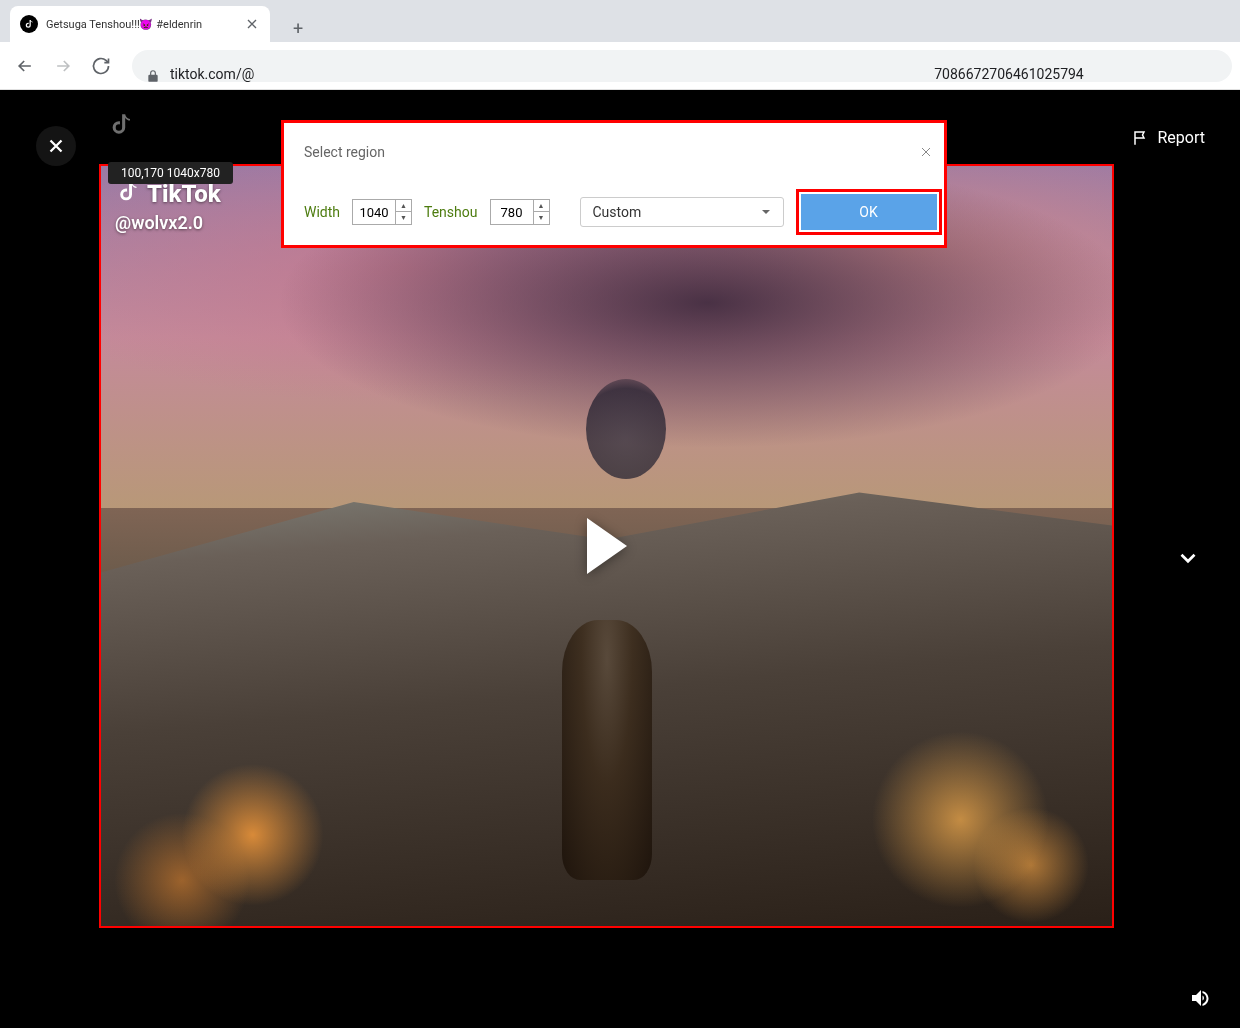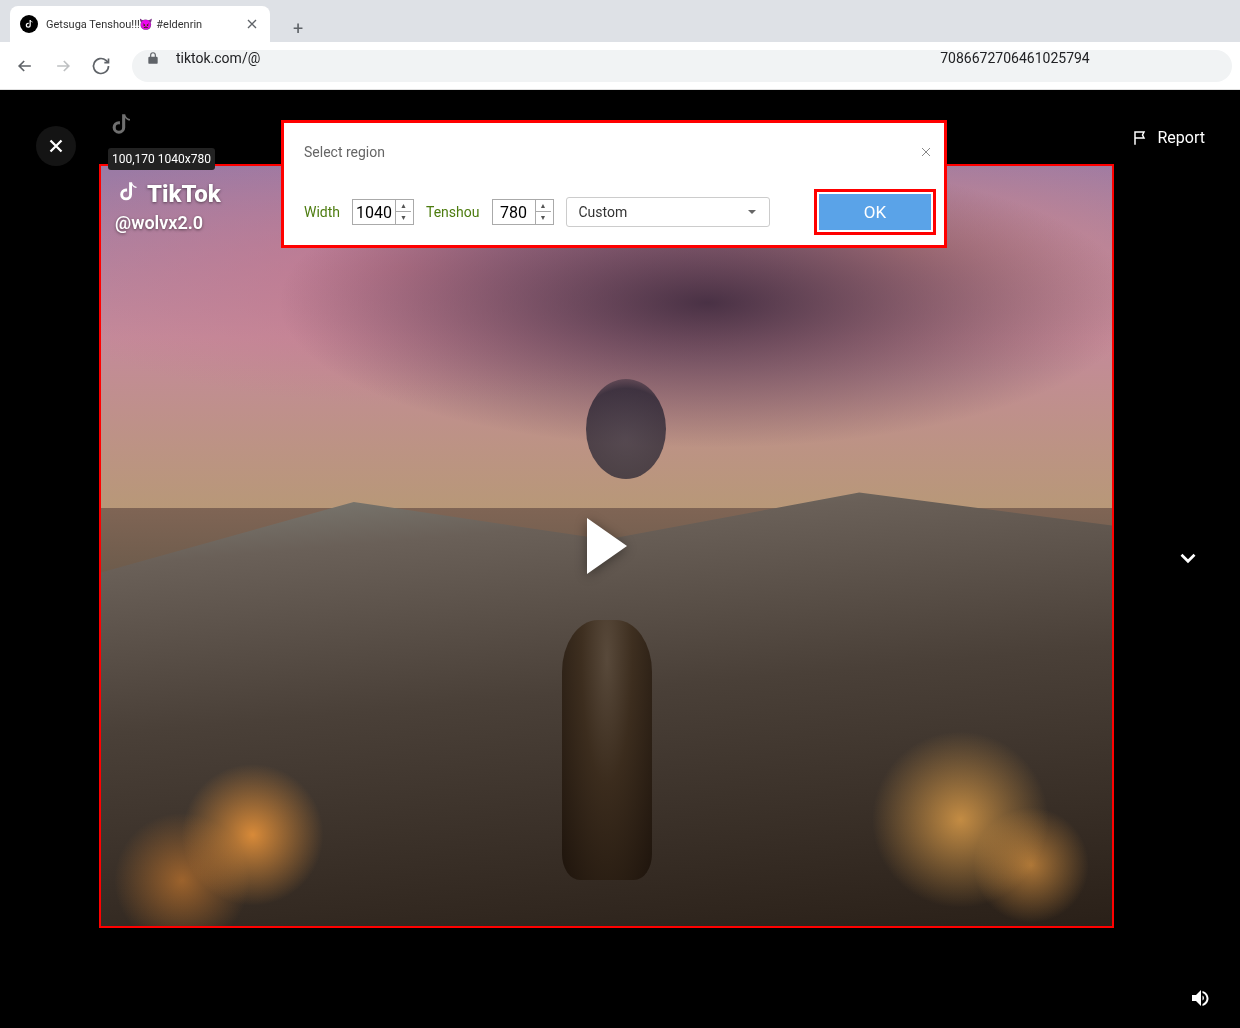--- a/index.html
+++ b/index.html
@@ -10,41 +10,41 @@
 .tab-strip { height: 42px; display: flex; align-items: flex-end; padding-left: 10px; }
 .tab { background: #fff; border-radius: 8px 8px 0 0; height: 36px; width: 260px; display: flex; align-items: center; padding: 0 10px; gap: 8px; position: relative; }
 .tab-favicon { width: 18px; height: 18px; background: #000; border-radius: 50%; display: flex; align-items: center; justify-content: center; }
 .tab-favicon svg { width: 11px; height: 11px; }
 .tab-title { flex: 1; font-size: 11px; color: #333; white-space: nowrap; overflow: hidden; text-overflow: ellipsis; }
 .tab-close { width: 16px; height: 16px; display: flex; align-items: center; justify-content: center; color: #5f6368; cursor: pointer; }
 .new-tab { width: 28px; height: 28px; display: flex; align-items: center; justify-content: center; color: #5f6368; margin-left: 14px; cursor: pointer; font-size: 18px; }
 .toolbar { height: 48px; background: #fff; display: flex; align-items: center; padding: 0 8px; gap: 4px; border-bottom: 1px solid #e0e0e0; }
 .nav-btn { width: 34px; height: 34px; display: flex; align-items: center; justify-content: center; color: #5f6368; border-radius: 50%; cursor: pointer; }
 .nav-btn svg { width: 20px; height: 20px; }
-.url-bar { flex: 1; height: 32px; background: #f1f3f4; border-radius: 16px; display: flex; align-items: flex-start; padding: 0 14px; gap: 16px; margin-left: 10px; }
+.url-bar { flex: 1; height: 32px; background: #f1f3f4; border-radius: 16px; display: flex; align-items: flex-end; padding: 0 14px; gap: 10px; margin-left: 10px; }
 .lock-icon { width: 14px; height: 14px; color: #5f6368; }
 .url-text { font-size: 14px; color: #202124; white-space: nowrap; overflow: hidden; }
 
 
 .content { position: relative; height: 938px; background: #000; }
 
 
 .close-x { position: absolute; top: 36px; left: 36px; width: 40px; height: 40px; border-radius: 50%; background: rgba(255,255,255,0.08); display: flex; align-items: center; justify-content: center; cursor: pointer; }
 .close-x svg { width: 22px; height: 22px; stroke: #fff; }
 .tiktok-logo-top { position: absolute; top: 22px; left: 108px; display: flex; align-items: center; gap: 4px; opacity: 0.5; }
 .tiktok-logo-top svg { width: 28px; height: 32px; }
 .report-link { position: absolute; top: 38px; right: 35px; display: flex; align-items: center; gap: 8px; color: #fff; font-size: 16px; font-weight: 400; cursor: pointer; }
 .report-link svg { width: 18px; height: 18px; }
 .nav-down { position: absolute; top: 450px; right: 34px; width: 36px; height: 36px; display: flex; align-items: center; justify-content: center; cursor: pointer; }
 .nav-down svg { width: 26px; height: 26px; stroke: #fff; }
 .volume-icon { position: absolute; bottom: 12px; right: 22px; width: 36px; height: 36px; display: flex; align-items: center; justify-content: center; cursor: pointer; }
 .volume-icon svg { width: 24px; height: 24px; fill: #fff; }
 
 
-.region-tooltip { position: absolute; top: 58px; left: 108px; background: #222; color: #fff; font-size: 12px; padding: 4px 4px; border-radius: 3px; z-index: 5; }
+.region-tooltip { position: absolute; top: 72px; left: 108px; background: #222; color: #fff; font-size: 12px; padding: 4px 13px; border-radius: 3px; z-index: 5; }
 .region-box { position: absolute; top: 74px; left: 99px; width: 1015px; height: 764px; border: 2px solid #ff0000; z-index: 4; background: linear-gradient(180deg, #7a5a8a 0%, #b87a8a 20%, #8a6a5a 40%, #6a5a4a 55%, #4a3a2a 70%, #3a2a1a 100%); overflow: hidden; }
 .region-box::before, .region-box::after { content: ''; position: absolute; background: #fff; }
 .region-handle { position: absolute; background: #fff; width: 10px; height: 10px; }
 .rh-ne { top: -4px; right: -4px; width: 8px; height: 8px; border-top: 2px solid #fff; border-right: 2px solid #fff; background: transparent; }
 .rh-nw { top: -4px; left: -4px; width: 8px; height: 8px; border-top: 2px solid #fff; border-left: 2px solid #fff; background: transparent; }
 .rh-se { bottom: -4px; right: -4px; width: 8px; height: 8px; border-bottom: 2px solid #fff; border-right: 2px solid #fff; background: transparent; }
 .rh-sw { bottom: -4px; left: -4px; width: 8px; height: 8px; border-bottom: 2px solid #fff; border-left: 2px solid #fff; background: transparent; }
 
 
 .sky-clouds { position: absolute; inset: 0 0 55% 0; background: radial-gradient(ellipse at 60% 40%, rgba(60,40,60,0.9) 0%, transparent 50%), radial-gradient(ellipse at 30% 30%, rgba(200,120,140,0.7) 0%, transparent 40%), radial-gradient(ellipse at 80% 25%, rgba(220,140,130,0.6) 0%, transparent 35%), linear-gradient(180deg, #9a7aa5 0%, #c48a9a 50%, #b89878 100%); }
@@ -60,29 +60,29 @@
 
 
 .dialog { position: absolute; top: 30px; left: 281px; width: 666px; height: 128px; background: #fff; border: 3px solid #ff0000; z-index: 10; padding: 14px 8px 16px 20px; }
 .dialog-header { display: flex; justify-content: space-between; align-items: center; height: 30px; }
 .dialog-title { font-size: 14px; color: #666; }
 .dialog-close { width: 20px; height: 20px; display: flex; align-items: center; justify-content: center; color: #888; cursor: pointer; }
 .dialog-close svg { width: 16px; height: 16px; }
 .dialog-body { display: flex; align-items: center; gap: 12px; margin-top: 22px; }
 .field-label { font-size: 14px; color: #4d7c0f; }
 .spinner { display: flex; align-items: center; border: 1px solid #aaa; height: 26px; width: 62px; }
-.spinner input { border: none; width: 42px; text-align: center; font-size: 16px; outline: none; }
+.spinner input { border: none; width: 42px; text-align: center; font-size: 13px; outline: none; }
 .spinner-btns { display: flex; flex-direction: column; border-left: 1px solid #aaa; width: 16px; }
 .spinner-btn { height: 12px; display: flex; align-items: center; justify-content: center; font-size: 7px; color: #555; cursor: pointer; }
 .spinner-btn:first-child { border-bottom: 1px solid #aaa; }
-.dropdown { flex: 0 0 204px; height: 30px; border: 1px solid #ccc; border-radius: 3px; display: flex; align-items: center; justify-content: space-between; padding: 0 12px; cursor: pointer; }
+.dropdown { flex: 0 0 204px; height: 30px; border: 1px solid #ccc; border-radius: 3px; display: flex; align-items: center; justify-content: space-between; padding: 0 12px; margin-left: 18px; cursor: pointer; }
 .dropdown-label { font-size: 14px; color: #333; }
 .dropdown svg { width: 10px; height: 10px; color: #666; }
 .ok-btn-wrap { margin-left: auto; border: 3px solid #ff0000; padding: 2px; }
-.ok-btn { width: 112px; height: 36px; background: #5aa3e8; color: #fff; border: none; font-size: 17px; cursor: pointer; }
+.ok-btn { width: 136px; height: 36px; background: #5aa3e8; color: #fff; border: none; font-size: 14px; cursor: pointer; }
 </style>
 </head>
 <body>
 
 <div class="browser-top">
   <div class="tab-strip">
     <div class="tab">
       <span class="tab-favicon">
         <svg viewBox="0 0 24 24">
             <path fill="#fff" d="M19 7.5c-1.8 0-3.3-1-4.2-2.5v8.5a5.5 5.5 0 1 1-5.5-5.5c.3 0 .6 0 .9.1v2.8c-.3-.1-.6-.2-.9-.2a2.8 2.8 0 1 0 2.8 2.8V2h2.7c.3 2.2 2 3.9 4.2 4.2v2.7z"></path>

